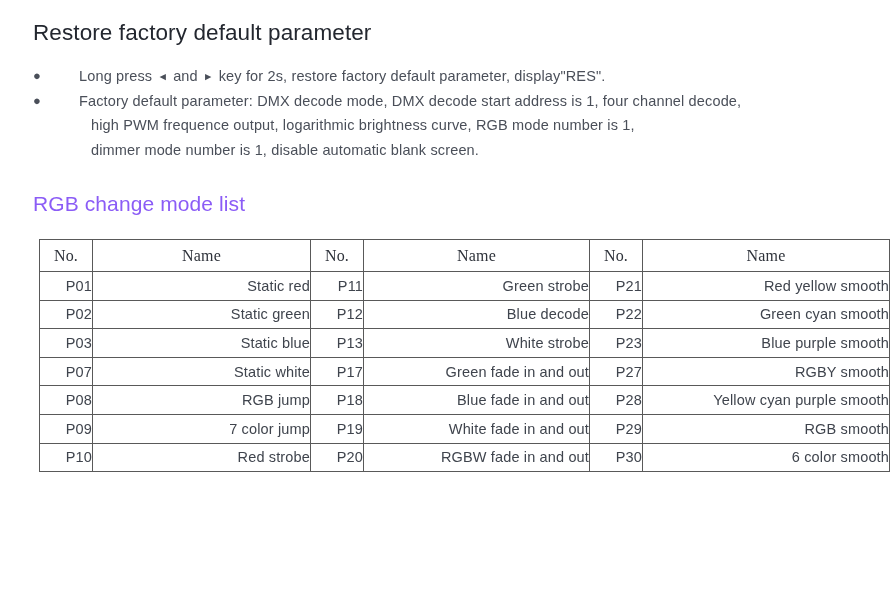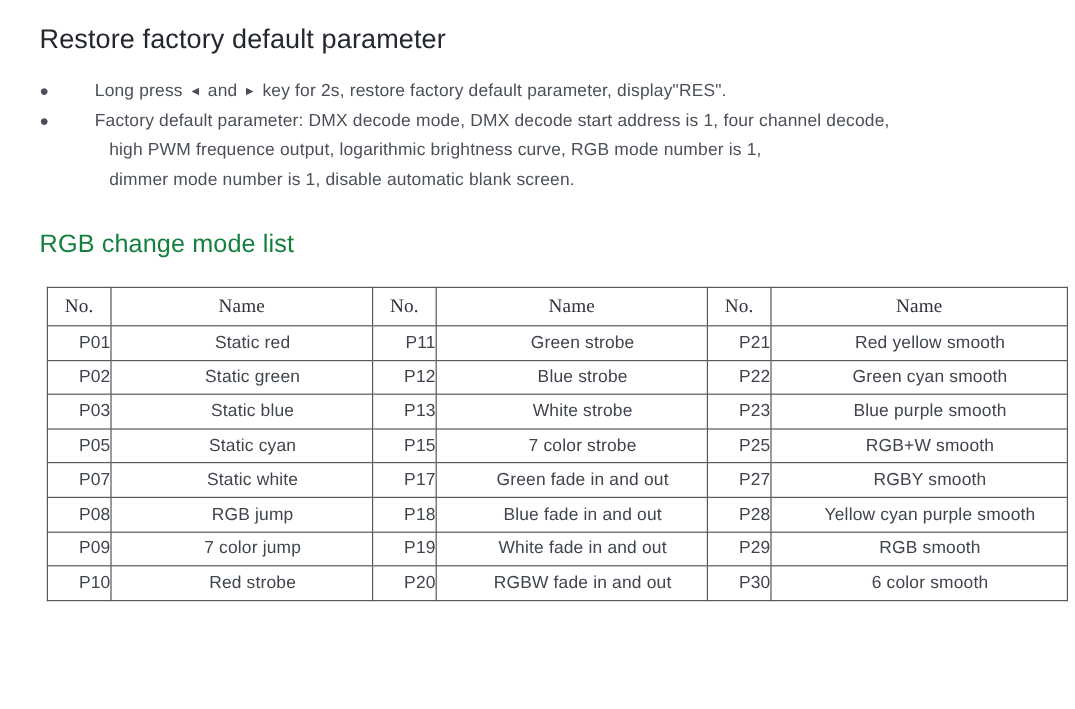--- a/index.html
+++ b/index.html
@@ -77,21 +77,21 @@
   }
 
   
   .sec-title-blue {
     position: absolute;
     left: 33px;
     top: 192px;
     font-size: 21px;
     font-weight: 400;
     letter-spacing: 0.1px;
-    color: #15803d;
+    color: #8b5cf6;
     white-space: nowrap;
   }
 
   
   .mode-table {
     position: absolute;
     left: 39px;
     top: 239px;
     width: 815px;
     border-collapse: collapse;
@@ -116,21 +116,21 @@
     color: #2e323a;
   }
   .col-no {
     width: 53px;
     text-align: center;
   }
   .col-name-a { width: 218px; }
   .col-name-b { width: 226px; }
   .col-name-c { width: 247px; }
   .cell-name {
-    text-align: center;
+    text-align: right;
     padding-left: 18px !important;
     margin-left: 16px;
   }
   .cell-no {
     text-align: right;
   }
 </style>
 </head>
 <body>
 
@@ -174,41 +174,33 @@
           <td class="col-name-a cell-name">Static red</td>
           <td class="col-no cell-no">P11</td>
           <td class="col-name-b cell-name">Green strobe</td>
           <td class="col-no cell-no">P21</td>
           <td class="col-name-c cell-name">Red yellow smooth</td>
         </tr>
         <tr>
           <td class="col-no cell-no">P02</td>
           <td class="col-name-a cell-name">Static green</td>
           <td class="col-no cell-no">P12</td>
-          <td class="col-name-b cell-name">Blue strobe</td>
+          <td class="col-name-b cell-name">Blue decode</td>
           <td class="col-no cell-no">P22</td>
           <td class="col-name-c cell-name">Green cyan smooth</td>
         </tr>
         <tr>
           <td class="col-no cell-no">P03</td>
           <td class="col-name-a cell-name">Static blue</td>
           <td class="col-no cell-no">P13</td>
           <td class="col-name-b cell-name">White strobe</td>
           <td class="col-no cell-no">P23</td>
           <td class="col-name-c cell-name">Blue purple smooth</td>
         </tr>
         <tr>
-          <td class="col-no cell-no">P05</td>
-          <td class="col-name-a cell-name">Static cyan</td>
-          <td class="col-no cell-no">P15</td>
-          <td class="col-name-b cell-name">7 color strobe</td>
-          <td class="col-no cell-no">P25</td>
-          <td class="col-name-c cell-name">RGB+W smooth</td>
-        </tr>
-        <tr>
           <td class="col-no cell-no">P07</td>
           <td class="col-name-a cell-name">Static white</td>
           <td class="col-no cell-no">P17</td>
           <td class="col-name-b cell-name">Green fade in and out</td>
           <td class="col-no cell-no">P27</td>
           <td class="col-name-c cell-name">RGBY smooth</td>
         </tr>
         <tr>
           <td class="col-no cell-no">P08</td>
           <td class="col-name-a cell-name">RGB jump</td>

